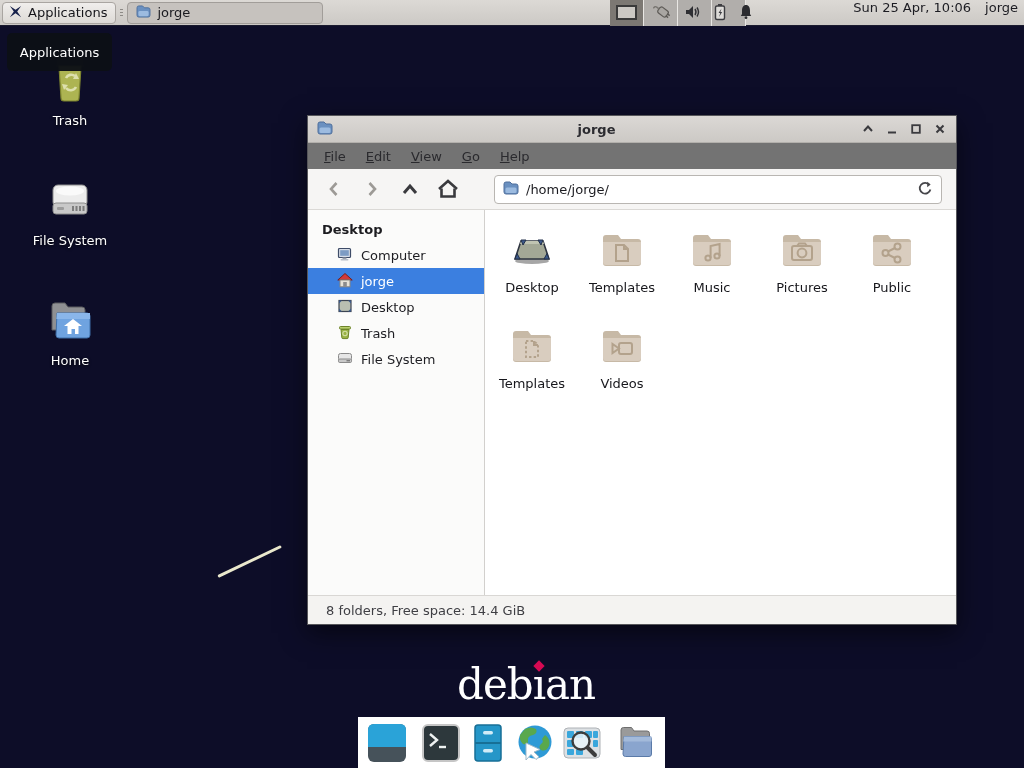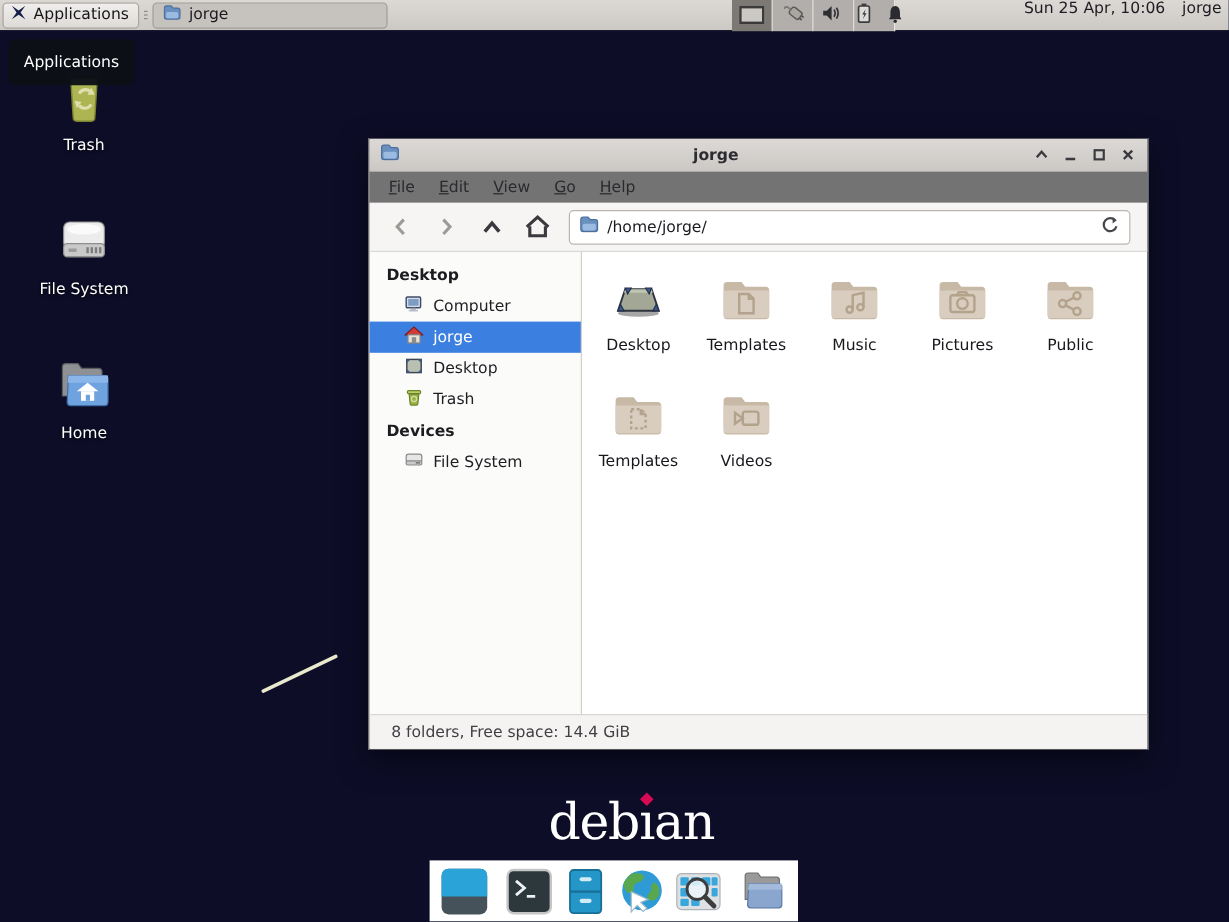--- a/index.html
+++ b/index.html
@@ -62,21 +62,21 @@
   .titlebar .title { flex:1; text-align:center; font-weight:bold; color:#2b2b30; }
   .win-controls { display:flex; gap:9px; }
   .win-controls .wbtn { width:15px; height:15px; display:flex; align-items:center; justify-content:center; }
   .menubar { height:26px; background:#737373; display:flex; align-items:center; padding-left:6px; }
   .menubar .mitem { padding:4px 10px; color:#2a2a2e; }
   .menubar .mitem u { text-decoration:underline; }
   .toolbar { height:41px; background:#f6f5f4; border-bottom:1px solid #dbd9d6;
              display:flex; align-items:center; padding:0 14px; gap:14px; }
   .nav-btn { width:24px; height:24px; display:flex; align-items:center; justify-content:center; }
   .pathbar { flex:1; height:29px; background:#fff; border:1px solid #b9b6b2; border-radius:4px;
-             display:flex; align-items:center; gap:7px; padding:0 8px; color:#1a1a1f; }
+             display:flex; align-items:center; gap:7px; padding:0 8px; color:#1a1a1f;margin-left:20px; }
   .pathbar .ptext { flex:1; }
   .win-body { flex:1; display:flex; min-height:0; }
   .sidebar { width:177px; background:#fbfbfa; border-right:1px solid #d2d0cd; padding-top:6px; }
   .side-header { font-weight:bold; color:#1c1c20; padding:6px 0 5px 14px; }
   .side-item { height:26px; display:flex; align-items:center; gap:8px; padding-left:29px; color:#1d1d22; }
   .side-item.selected { background:#3b7fe0; color:#ffffff; }
   .main-area { flex:1; padding:16px 0 0 2px; display:flex; flex-wrap:wrap; align-content:flex-start; }
   .fitem { width:90px; height:96px; display:flex; flex-direction:column; align-items:center; gap:3px;
            color:#17171c; }
   .fitem .fname { text-align:center; }
@@ -338,21 +338,20 @@
         <span>
           <svg width="16" height="16" viewBox="0 0 16 16">
             <rect x="2.5" y="2.5" width="11" height="2.6" rx="1" fill="#b9cf6d" stroke="#6d8429"></rect>
             <path d="M4,5.5 L12,5.5 L11.2,13.6 q0,1-1,1 H5.8 q-1,0-1-1 Z" fill="#99b244" stroke="#6d8429"></path>
             <circle cx="8" cy="9.5" r="2.2" fill="none" stroke="#d3dfa5" stroke-width="1.1"></circle>
           </svg>
         </span>
         <span>Trash</span>
       </div>
 
-      <div class="side-header">Devices</div>
 
       <div class="side-item">
         <span>
           <svg width="16" height="16" viewBox="0 0 16 16">
             <rect x="1.5" y="3.5" width="13" height="7" rx="2" fill="#e6e6e6" stroke="#8a8a8a"></rect>
             <rect x="1.5" y="9" width="13" height="3.5" rx="1.2" fill="#c9c9c9" stroke="#8a8a8a"></rect>
             <rect x="9.5" y="10" width="3.5" height="1.4" fill="#7d7d7d"></rect>
           </svg>
         </span>
         <span>File System</span>

